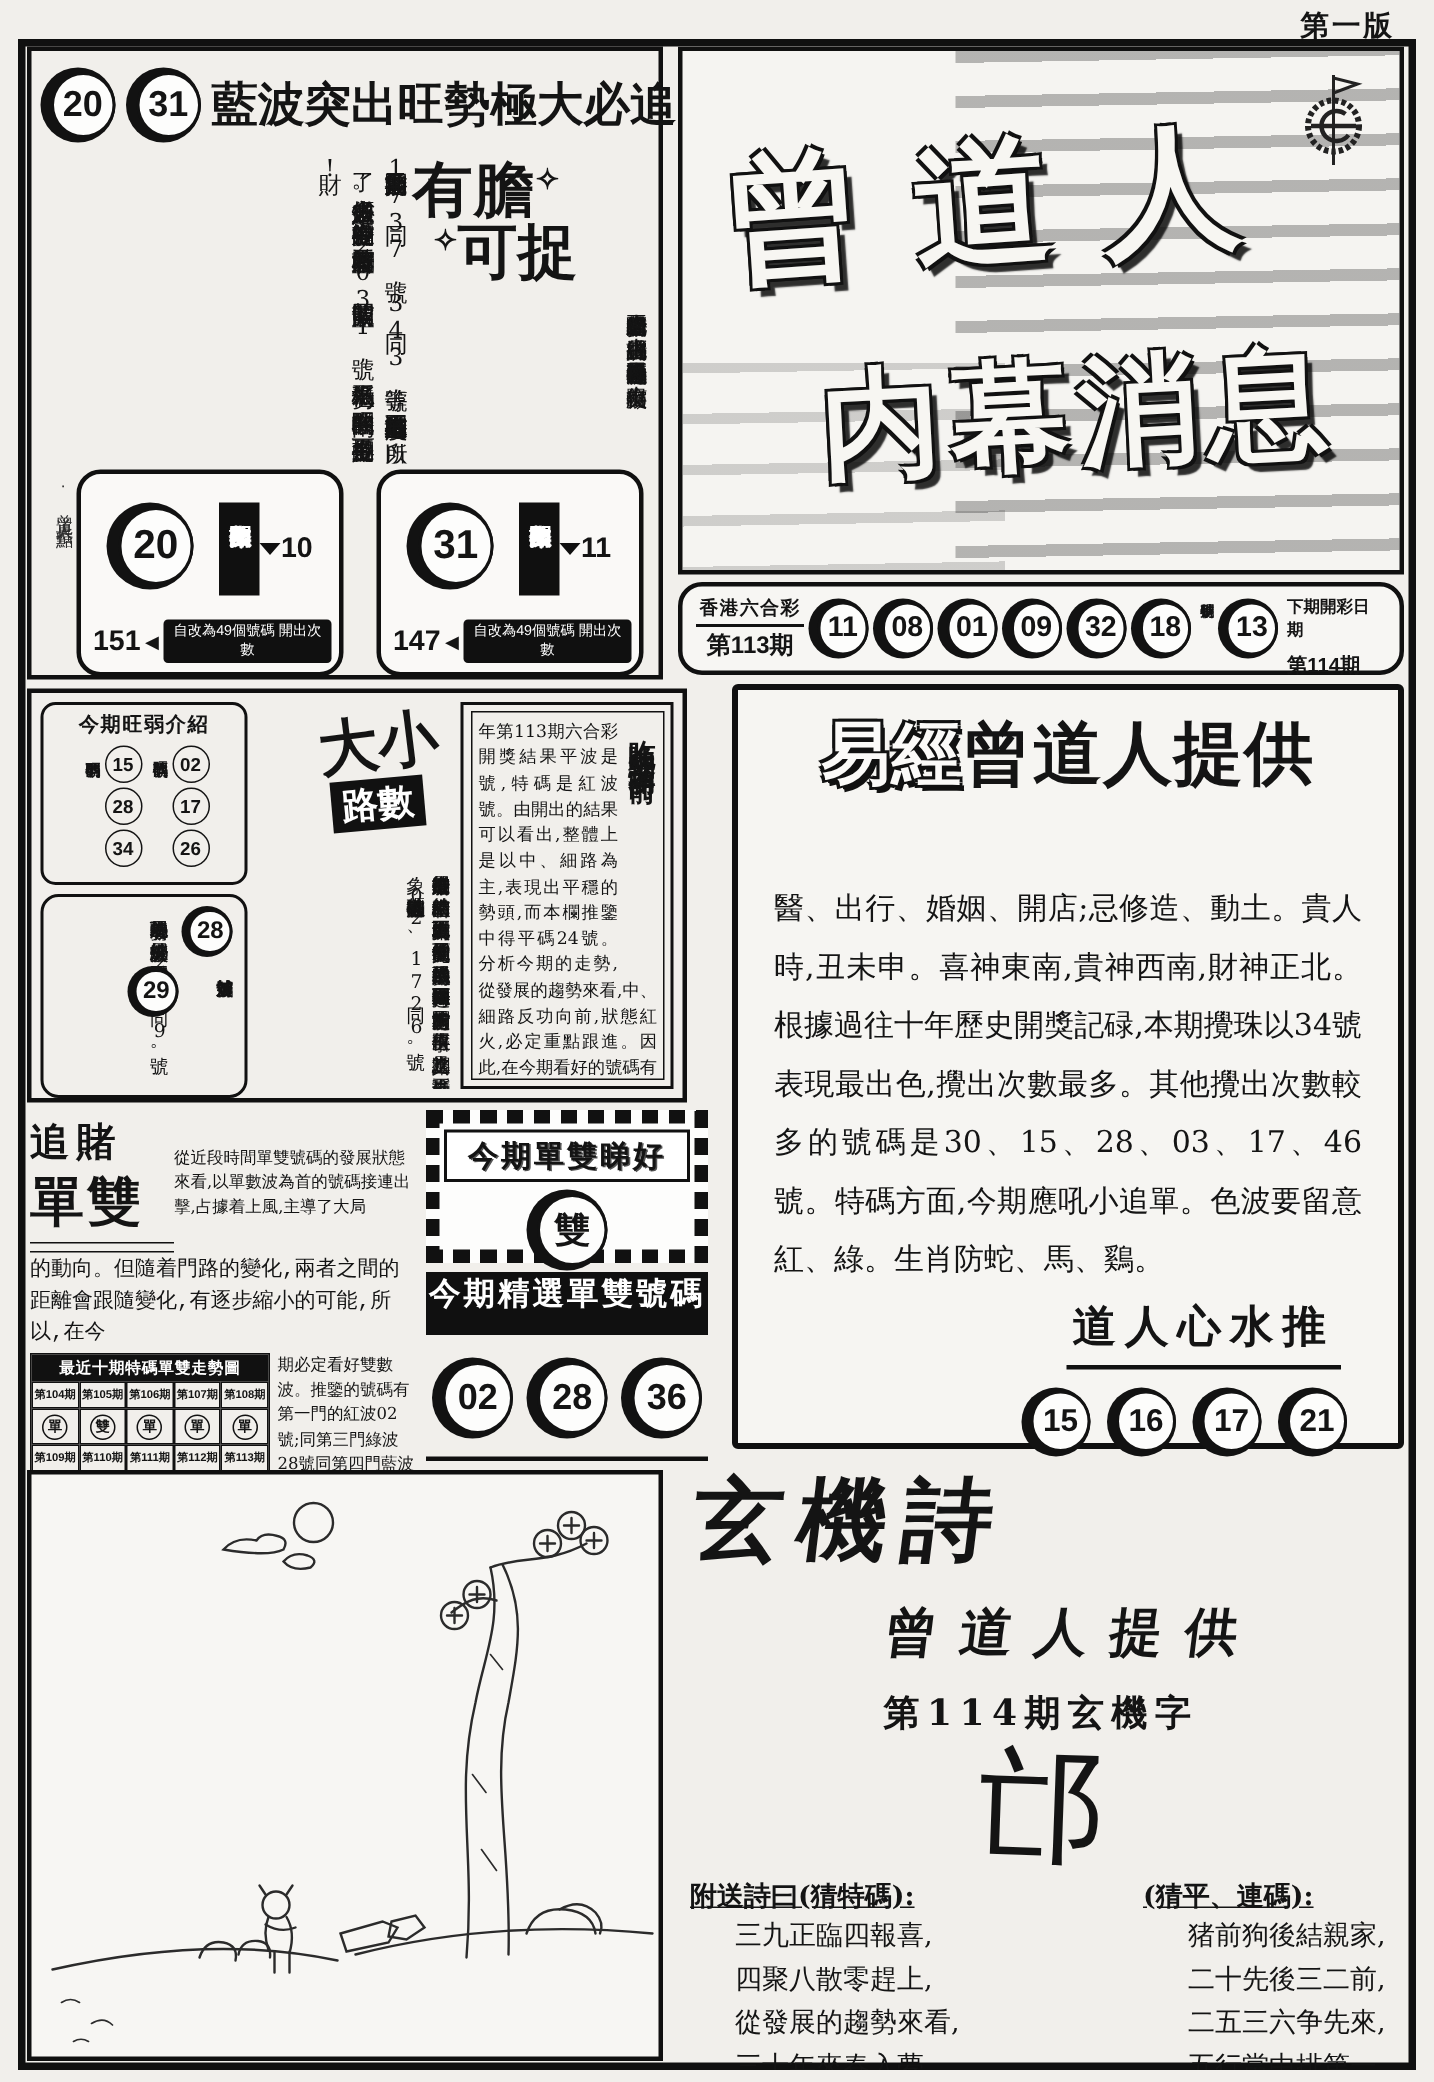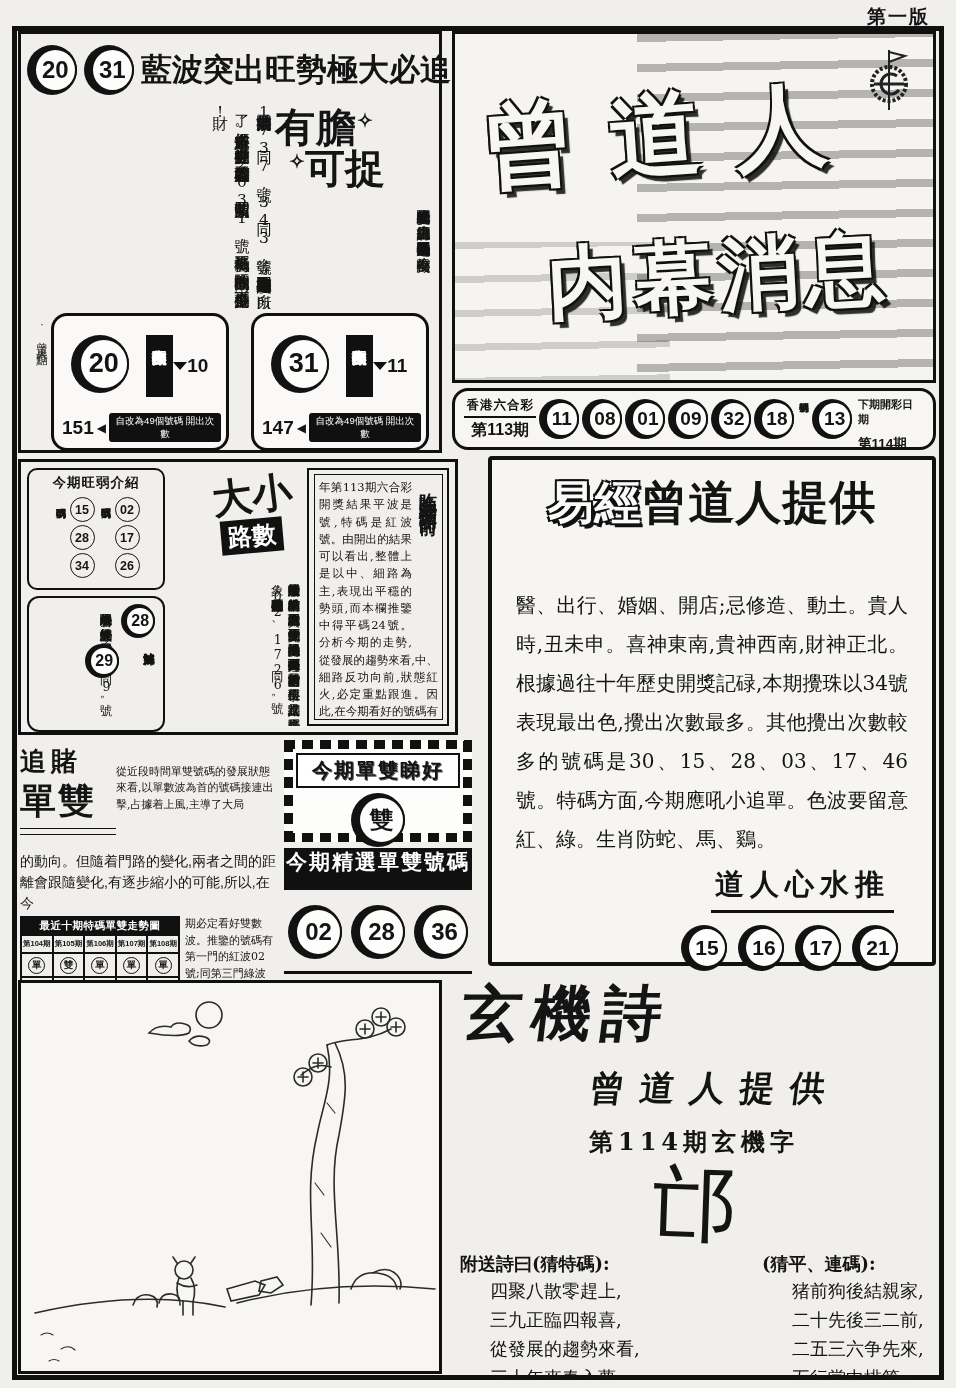--- a/index.html
+++ b/index.html
@@ -138,21 +138,21 @@
   .yj-balls { display:flex; justify-content:flex-end; gap:11px; margin:12px 10px 0 0; }
 
   
   #s6 { left:20px; top:742px; width:258px; height:232px; }
   .s6-row1 { display:flex; gap:4px;align-items:center; }
   .s6-titleblock { width:92px; padding-top:2px; }
   .s6-t1 { font-size:26px; font-weight:900; letter-spacing:5px; font-family:"DejaVu Serif",serif; }
   .s6-t2 { font-size:36px; font-weight:900; letter-spacing:2px; font-family:"DejaVu Serif",serif; margin-top:-2px; }
   .s6-lines { width:96px; height:7px; border-top:1.5px solid #111; border-bottom:1.5px solid #111; margin-top:2px; }
   .s6-text { font-size:11px; line-height:1.5; font-family:"DejaVu Serif",serif; flex:1; }
-  .s6-row2 { font-size:14px; line-height:1.5; font-family:Liberation Sans, sans-serif; margin-top:16px; }
+  .s6-row2 { font-size:14px; line-height:1.5; font-family:Liberation Mono, monospace; margin-top:2px; }
   .s6-row3 { display:flex; gap:5px; margin-top:2px; }
   .oe-table { width:160px; border:1.5px solid #111; flex:none; }
   .oe-title { background:#111; color:#fff; font-size:10.5px; font-weight:700; text-align:center;
               padding:2px 0; letter-spacing:0.5px; white-space:nowrap; }
   .oe-grid { display:grid; grid-template-columns:repeat(5,1fr); }
   .oe-cell { border:0.8px solid #111; font-size:7.5px; font-weight:700; text-align:center;
              padding:3px 0; white-space:nowrap; overflow:hidden; }
   .oe-cell-c { border:0.8px solid #111; display:flex; align-items:center; justify-content:center; height:24px; }
   .oe-circ { width:17px; height:17px; border:1.4px solid #111; border-radius:50%;
              display:flex; align-items:center; justify-content:center; font-size:9.5px; font-weight:700; }
@@ -186,21 +186,21 @@
              margin:2px 0 0 14px; }
   .p-provider { font-size:35px; font-weight:900; letter-spacing:15px; transform:skewX(-7deg);
                 margin:10px 0 0 142px; }
   .p-sub { font-size:24px; letter-spacing:5px; text-align:center; margin-top:14px;
            font-family:"DejaVu Serif",serif; font-weight:700; }
   .p-char { font-size:84px; text-align:center; font-family:"DejaVu Serif",serif;
             line-height:1.0; margin-top:4px; transform:rotate(2deg); }
   .p-cols { display:flex; margin-top:6px; font-family:"DejaVu Serif",serif; }
   .p-colL { width:258px; margin-left:12px; }
   .p-colR { flex:1; margin-left:44px; }
-  .p-head { font-size:18px; font-weight:700; }
+  .p-head { font-size:18px; font-weight:700;text-decoration:underline; }
   .p-line { font-size:18px; line-height:1.62; text-indent:30px; }
 </style>
 </head>
 <body>
 
 <div id="edition" class="abs">第一版</div>
 <div id="frame" class="abs"></div>
 
 <div id="s1" class="abs">
   <div class="s1-header">
@@ -520,22 +520,22 @@
 </div>
 
 <div id="s10" class="abs">
   <div class="p-title">玄機詩</div>
   <div class="p-provider">曾道人提供</div>
   <div class="p-sub">第114期玄機字</div>
   <div class="p-char">邙</div>
   <div class="p-cols">
     <div class="p-colL">
       <div class="p-head">附送詩曰(猜特碼):</div>
+      <div class="p-line">三九正臨四報喜,</div>
       <div class="p-line">四聚八散零趕上,</div>
-      <div class="p-line">三九正臨四報喜,</div>
       <div class="p-line">從發展的趨勢來看,</div>
       <div class="p-line">三十年來春入夢。</div>
     </div>
     <div class="p-colR">
       <div class="p-head">(猜平、連碼):</div>
       <div class="p-line">猪前狗後結親家,</div>
       <div class="p-line">二十先後三二前,</div>
       <div class="p-line">二五三六争先來,</div>
       <div class="p-line">五行當中排第一。</div>
     </div>

